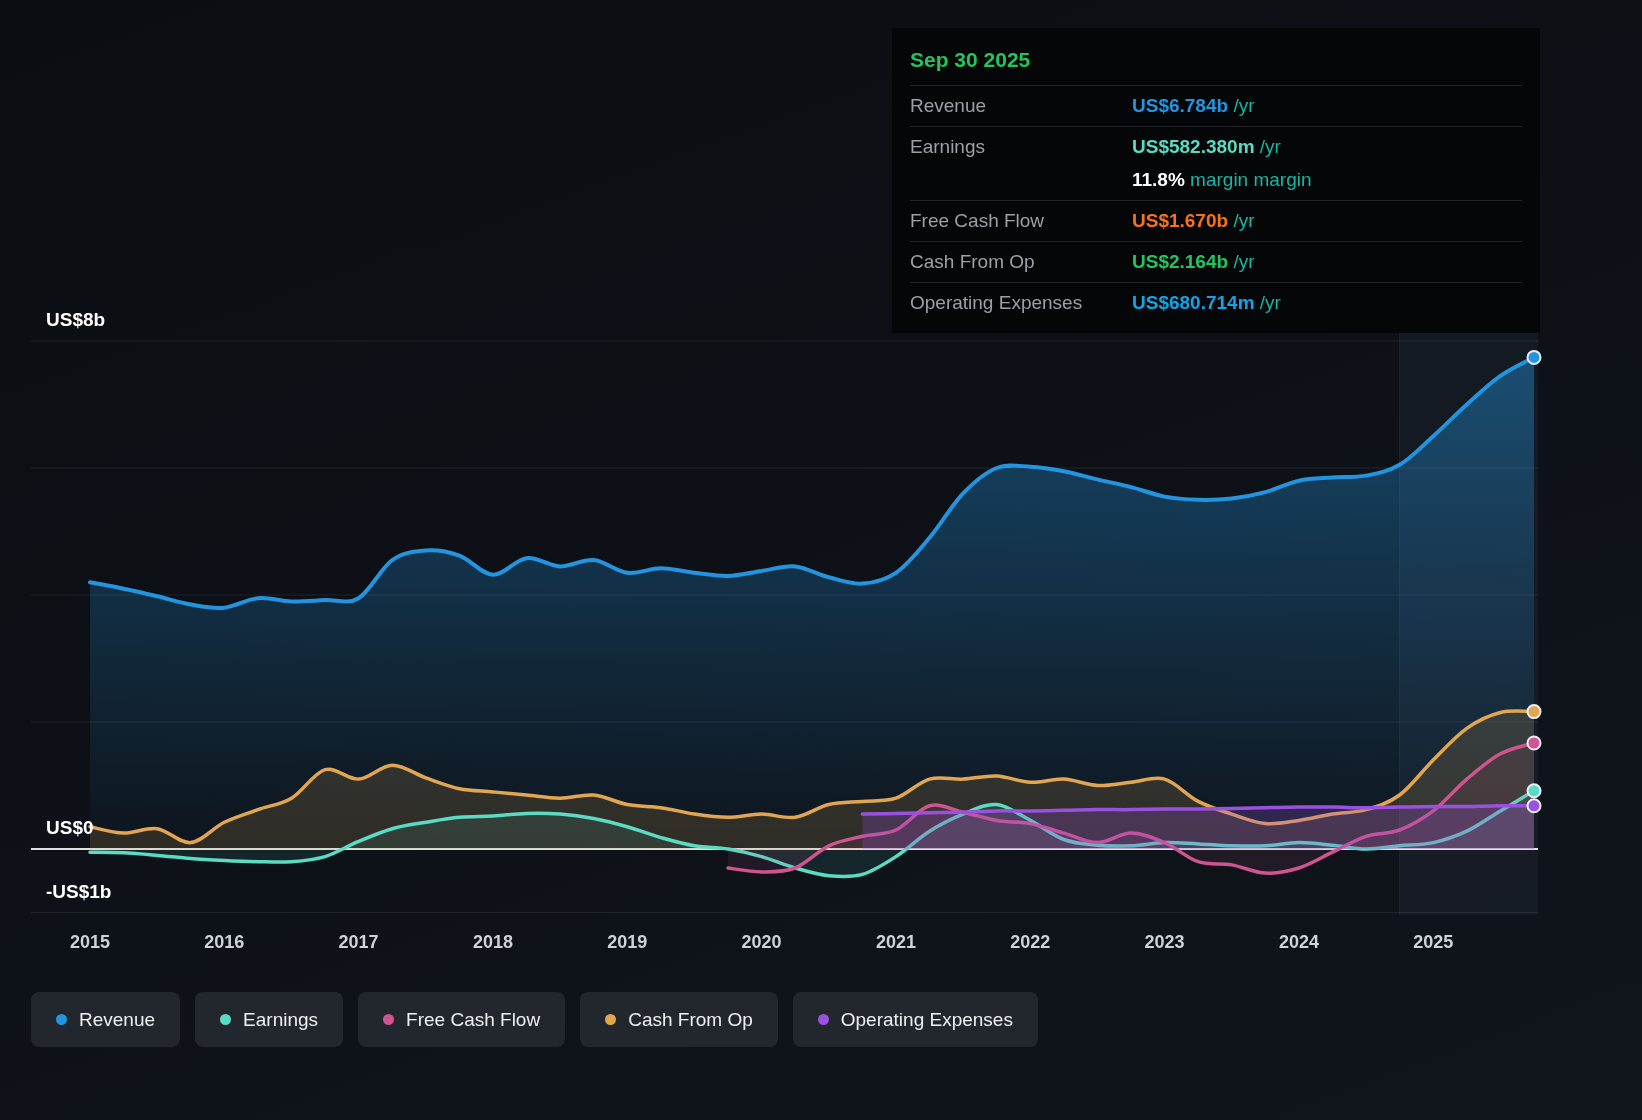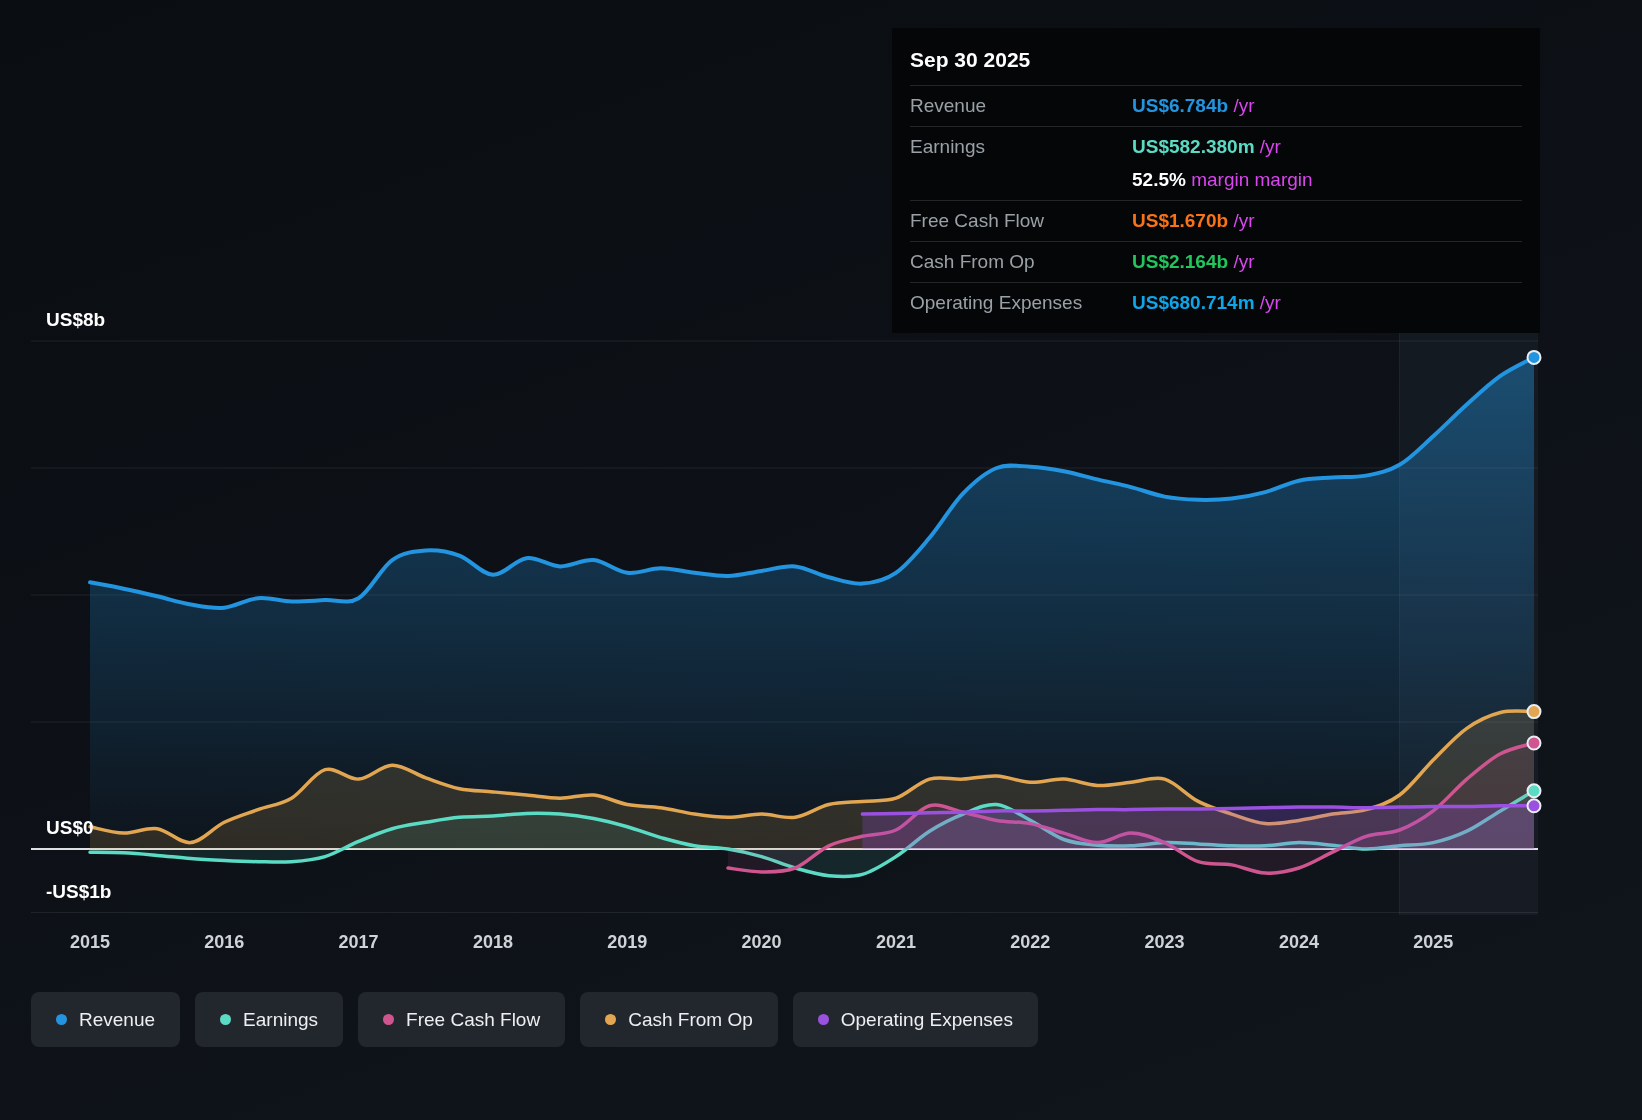--- a/index.html
+++ b/index.html
@@ -6,27 +6,27 @@
   body{
     width:1642px;height:1120px;position:relative;overflow:hidden;
     background:linear-gradient(160deg,#0a0d11 0%,#0d1117 45%,#10151c 100%);
     font-family:"Liberation Sans","DejaVu Sans",sans-serif;
   }
   #chart-layer{position:absolute;left:0;top:0;width:1622px;height:1120px;}
 
   
   .tt{position:absolute;left:892px;top:28px;width:648px;box-sizing:border-box;
       background:#050608;padding:12px 18px 10px;}
-  .tt-title{color:#ffffff;font-size:21px;font-weight:700;padding:8px 0 13px;}
+  .tt-title{color:#22c55e;font-size:21px;font-weight:700;padding:8px 0 13px;}
   .tt-row{display:flex;align-items:baseline;padding:7px 0;border-top:1px solid #232629;
           font-size:19px;line-height:26px;}
   .tt-row.sub{border-top:none;padding-top:0;}
   .tt-label{flex:0 0 222px;color:#9aa0a5;}
   .tt-value b{font-weight:700;}
-  .tt-suffix{color:#d946ef;}
+  .tt-suffix{color:#14b8a6;}
   .white{color:#ffffff;}
 
   
   .legend{position:absolute;left:31px;top:992px;display:flex;gap:15px;}
   .chip{display:flex;align-items:center;gap:12px;height:55px;padding:0 25px;
         background:#22262d;border-radius:8px;color:#edeff1;font-size:19px;
         font-weight:500;cursor:pointer;}
   .dot{width:11px;height:11px;border-radius:50%;flex:0 0 auto;}
 </style>
 </head>
@@ -96,21 +96,21 @@
     <span class="tt-value"><b style="color: rgb(35, 148, 223);">US$6.784b</b> <span class="tt-suffix">/yr</span></span>
   </div>
 
   <div class="tt-row">
     <span class="tt-label">Earnings</span>
     <span class="tt-value"><b style="color: rgb(91, 219, 196);">US$582.380m</b> <span class="tt-suffix">/yr</span></span>
   </div>
 
   <div class="tt-row sub">
     <span class="tt-label"></span>
-    <span class="tt-value"><b class="white">52.5%</b> <span class="tt-suffix">margin margin</span></span>
+    <span class="tt-value"><b class="white">11.8%</b> <span class="tt-suffix">margin margin</span></span>
   </div>
 
   <div class="tt-row">
     <span class="tt-label">Free Cash Flow</span>
     <span class="tt-value"><b style="color: #f97316;">US$1.670b</b> <span class="tt-suffix">/yr</span></span>
   </div>
 
   <div class="tt-row">
     <span class="tt-label">Cash From Op</span>
     <span class="tt-value"><b style="color: #22c55e;">US$2.164b</b> <span class="tt-suffix">/yr</span></span>

